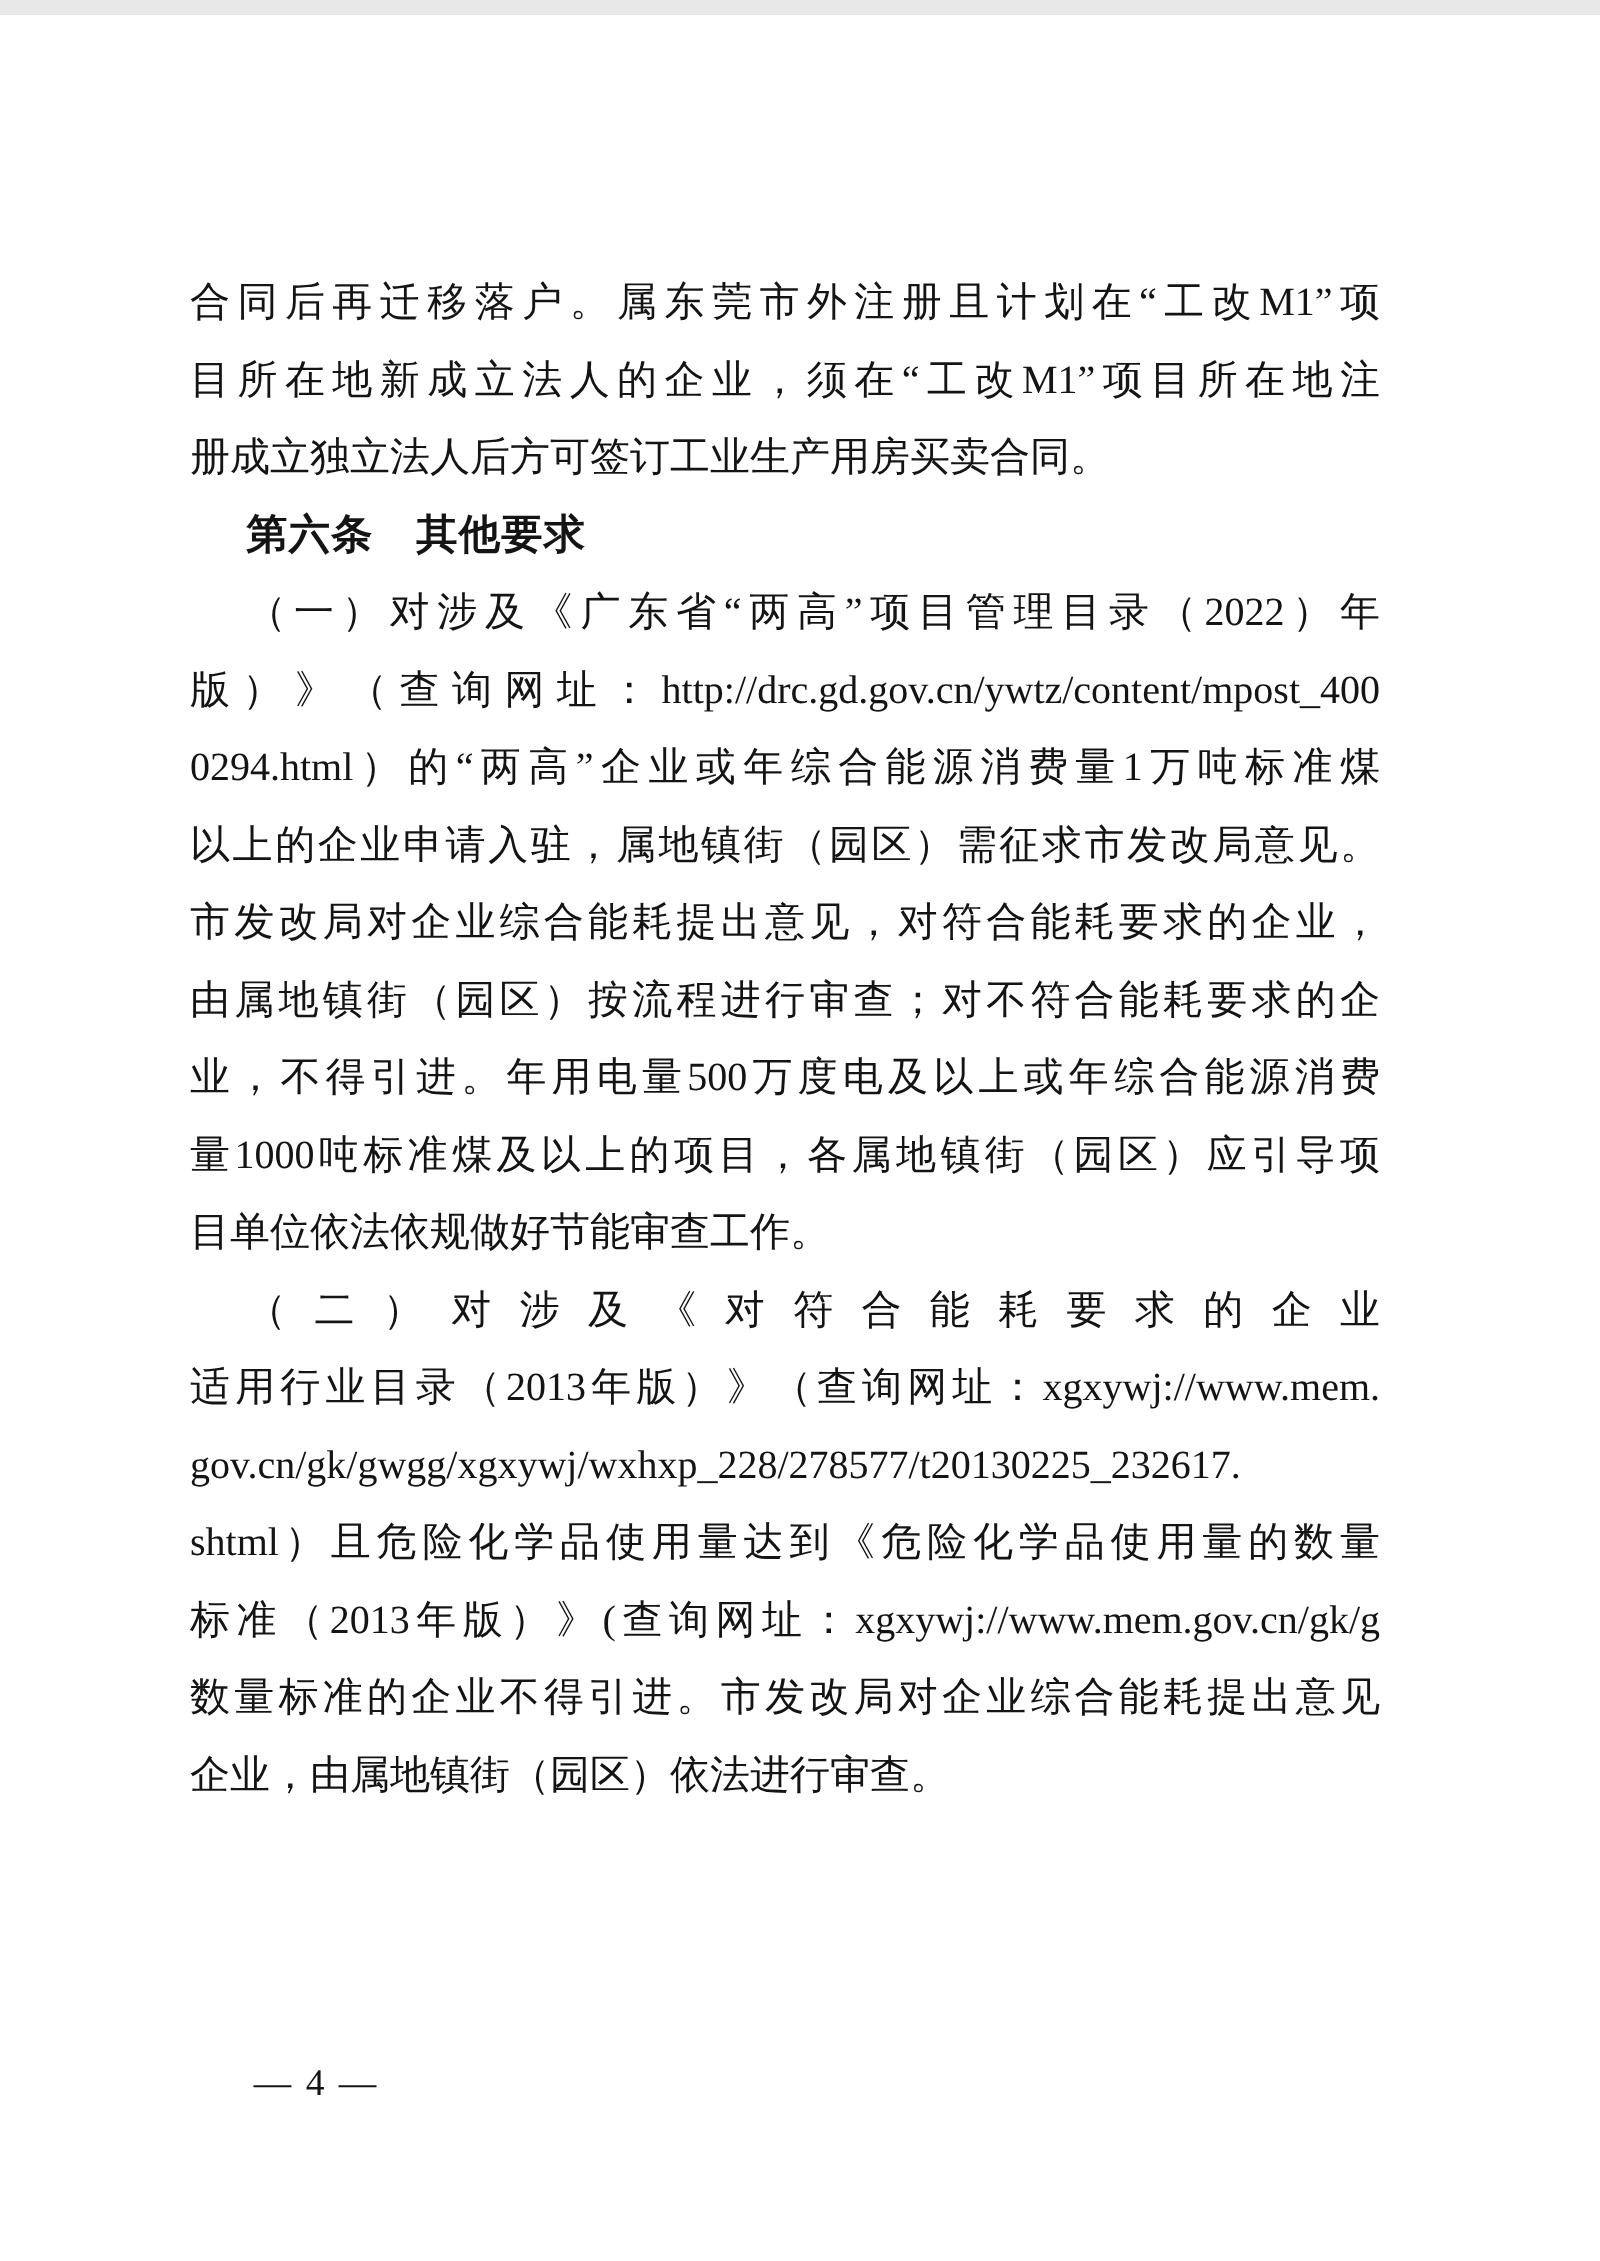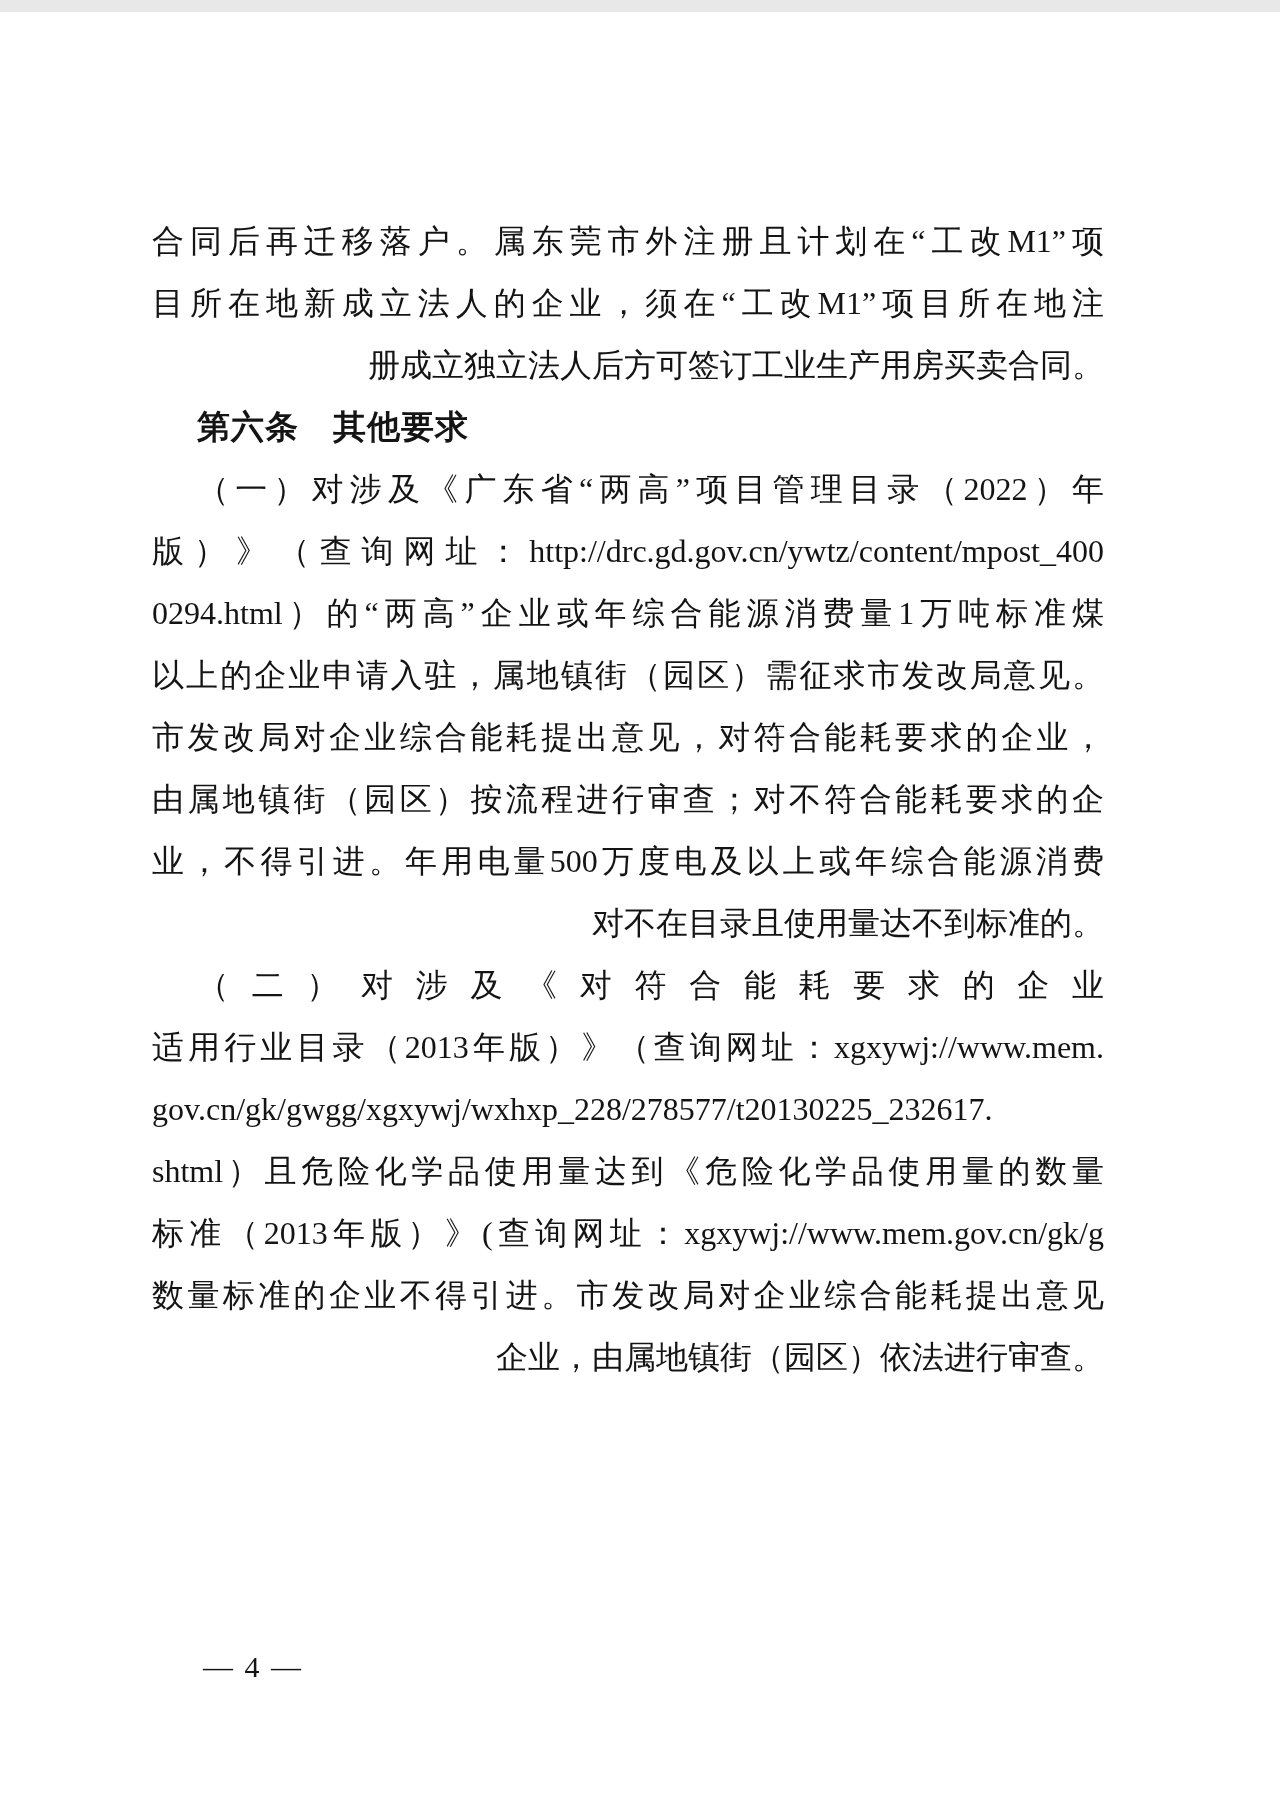--- a/index.html
+++ b/index.html
@@ -16,21 +16,21 @@
   .doc-body{
     position:absolute;
     left:152px; top:198px;
     width:952px;
     font-size:32px;
   }
   .ln{
     height:62px;
     line-height:62px;
     white-space:normal;
-    text-align:right;
+    text-align:left;
   }
   .j{
     text-align:justify;
     text-align-last:justify;
   }
   .ind{ padding-left:45px; }
   .head{
     font-weight:700;
     font-family:"Liberation Sans","DejaVu Sans",sans-serif;
     font-size:33px;
@@ -55,21 +55,22 @@
     <div class="ln j">目所在地新成立法人的企业，须在“工改M1”项目所在地注</div>
     <div class="ln">册成立独立法人后方可签订工业生产用房买卖合同。</div>
     <div class="ln ind head">第六条　其他要求</div>
     <div class="ln j ind">（一）对涉及《广东省“两高”项目管理目录（2022）年</div>
     <div class="ln j">版）》（查询网址：http://drc.gd.gov.cn/ywtz/content/mpost_400</div>
     <div class="ln j">0294.html）的“两高”企业或年综合能源消费量1万吨标准煤</div>
     <div class="ln j">以上的企业申请入驻，属地镇街（园区）需征求市发改局意见。</div>
     <div class="ln j">市发改局对企业综合能耗提出意见，对符合能耗要求的企业，</div>
     <div class="ln j">由属地镇街（园区）按流程进行审查；对不符合能耗要求的企</div>
     <div class="ln j">业，不得引进。年用电量500万度电及以上或年综合能源消费</div>
-    <div class="ln">对不在目录且使用量达不到标准的。</div>
+    <div class="ln j">量1000吨标准煤及以上的项目，各属地镇街（园区）应引导项</div>
+    <div class="ln">目单位依法依规做好节能审查工作。</div>
     <div class="ln j ind">（二）对涉及《对符合能耗要求的企业</div>
     <div class="ln j">适用行业目录（2013年版）》（查询网址：xgxywj://www.mem.</div>
     <div class="ln j">gov.cn/gk/gwgg/xgxywj/wxhxp_228/278577/t20130225_232617.</div>
     <div class="ln j">shtml）且危险化学品使用量达到《危险化学品使用量的数量</div>
     <div class="ln j">标准（2013年版）》(查询网址：xgxywj://www.mem.gov.cn/gk/g</div>
     <div class="ln j">数量标准的企业不得引进。市发改局对企业综合能耗提出意见</div>
     <div class="ln">企业，由属地镇街（园区）依法进行审查。</div>
   </div>
   <div class="footer">— 4 —</div>
 </div>

